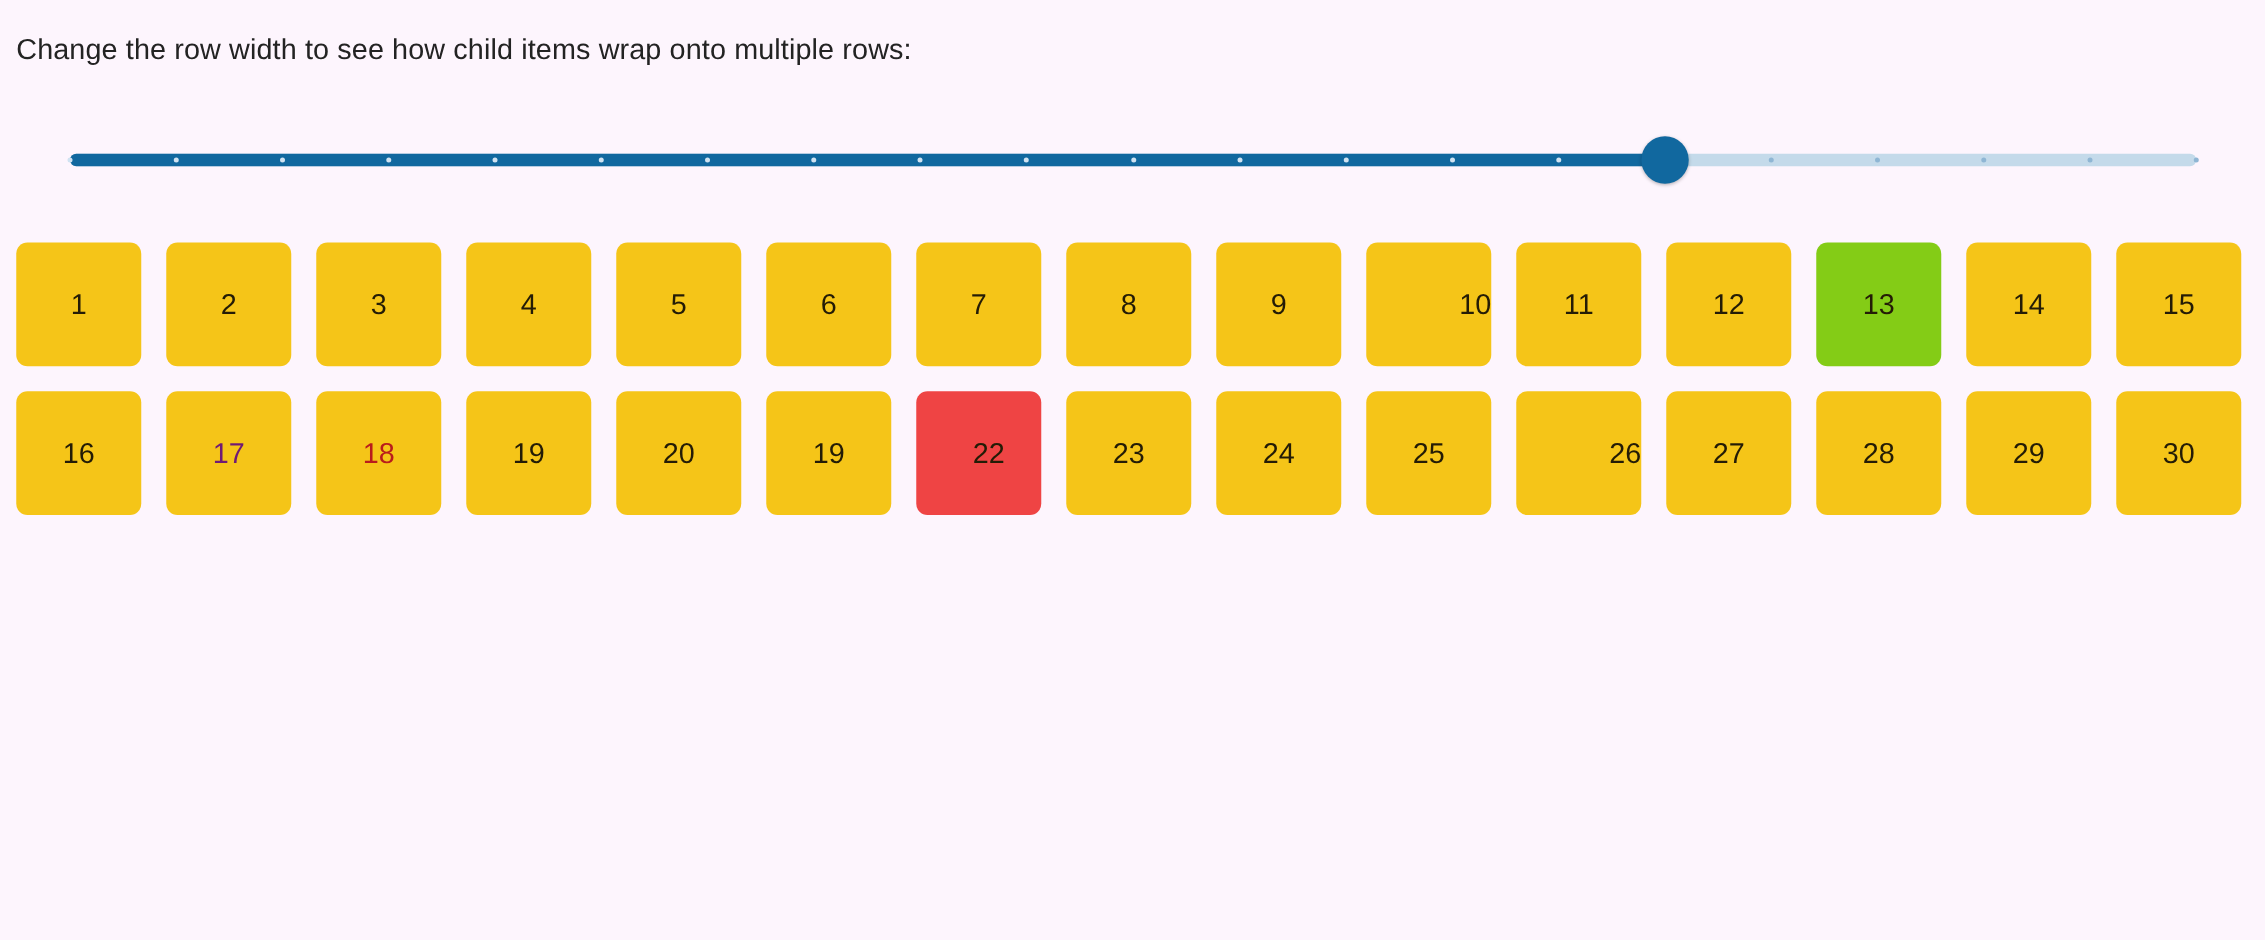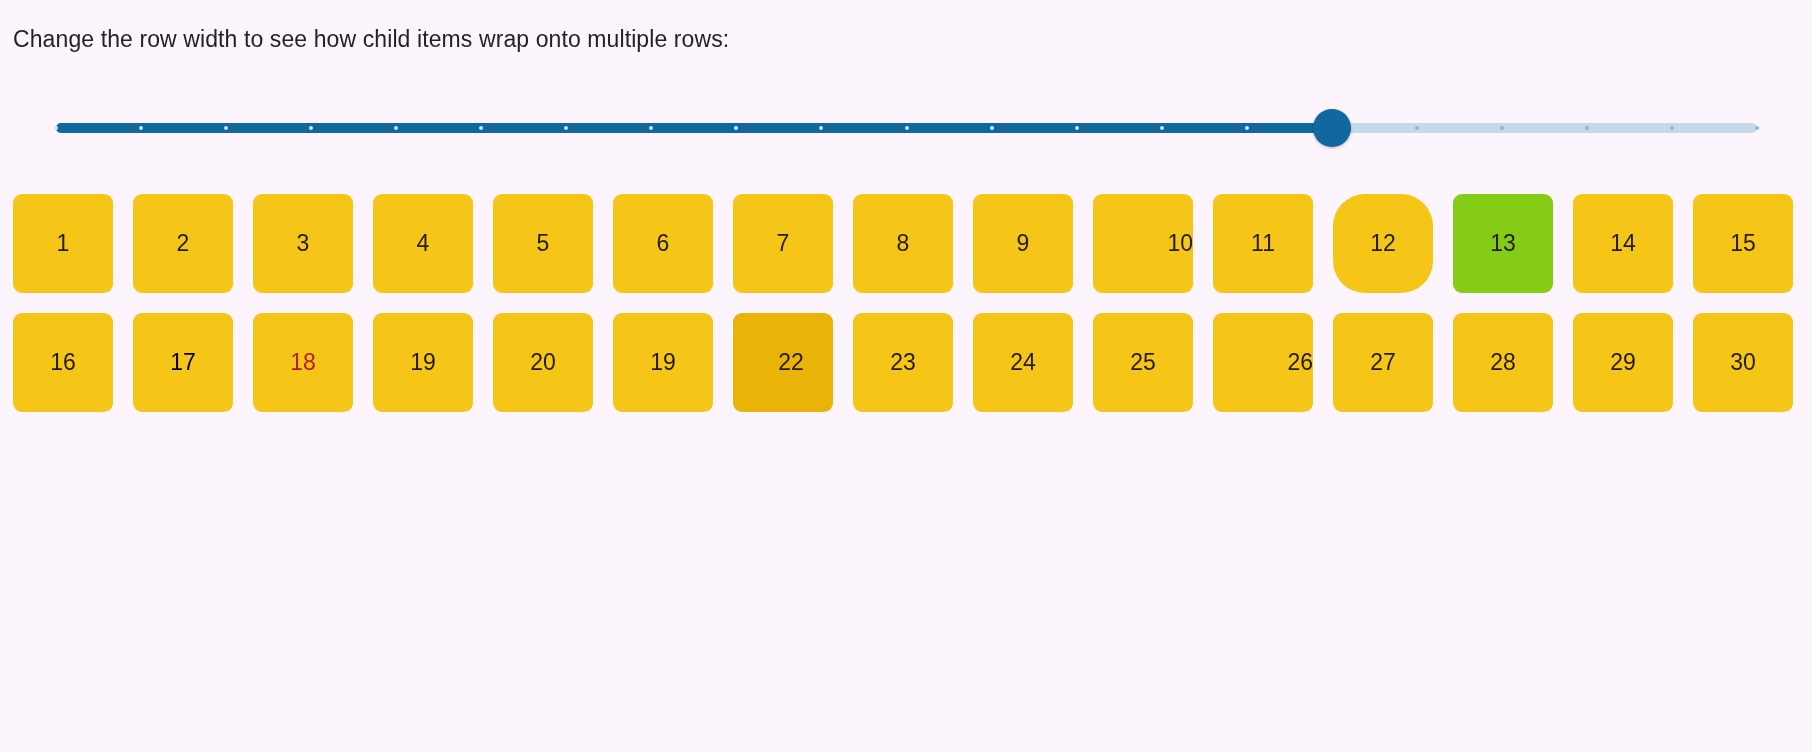--- a/index.html
+++ b/index.html
@@ -182,51 +182,51 @@
       </div>
       <div class="tile" style="background: rgb(245, 197, 24); color: rgb(36, 28, 6);">
         <span>9</span>
       </div>
       <div class="tile" style="background: rgb(245, 197, 24); color: rgb(36, 28, 6); justify-content: flex-end;">
         <span>10</span>
       </div>
       <div class="tile" style="background: rgb(245, 197, 24); color: rgb(36, 28, 6);">
         <span>11</span>
       </div>
-      <div class="tile" style="background: rgb(245, 197, 24); color: rgb(36, 28, 6); border-radius: 32px;">
+      <div class="tile" style="background: rgb(245, 197, 24); color: rgb(36, 28, 6);">
         <span>12</span>
       </div>
       <div class="tile" style="background: #84cc16; color: rgb(36, 28, 6);">
         <span>13</span>
       </div>
       <div class="tile" style="background: rgb(245, 197, 24); color: rgb(36, 28, 6);">
         <span>14</span>
       </div>
       <div class="tile" style="background: rgb(245, 197, 24); color: rgb(36, 28, 6);">
         <span>15</span>
       </div>
       <div class="tile" style="background: rgb(245, 197, 24); color: rgb(36, 28, 6);">
         <span>16</span>
       </div>
-      <div class="tile" style="background: rgb(245, 197, 24); color: #000000; align-items: center;">
+      <div class="tile" style="background: rgb(245, 197, 24); color: #701a75; align-items: center;">
         <span>17</span>
       </div>
       <div class="tile" style="background: rgb(245, 197, 24); color: #b91c1c;">
         <span>18</span>
       </div>
       <div class="tile" style="background: rgb(245, 197, 24); color: rgb(36, 28, 6); align-items: center;">
         <span>19</span>
       </div>
       <div class="tile" style="background: rgb(245, 197, 24); color: rgb(36, 28, 6);">
         <span>20</span>
       </div>
       <div class="tile" style="background: rgb(245, 197, 24); color: rgb(36, 28, 6);">
         <span>19</span>
       </div>
-      <div class="tile" style="background: #eab308; color: rgb(36, 28, 6); padding-left: 16px;">
+      <div class="tile" style="background: #ef4444; color: rgb(36, 28, 6); padding-left: 16px;">
         <span>22</span>
       </div>
       <div class="tile" style="background: rgb(245, 197, 24); color: rgb(36, 28, 6);">
         <span>23</span>
       </div>
       <div class="tile" style="background: rgb(245, 197, 24); color: rgb(36, 28, 6);">
         <span>24</span>
       </div>
       <div class="tile" style="background: rgb(245, 197, 24); color: rgb(36, 28, 6);">
         <span>25</span>

